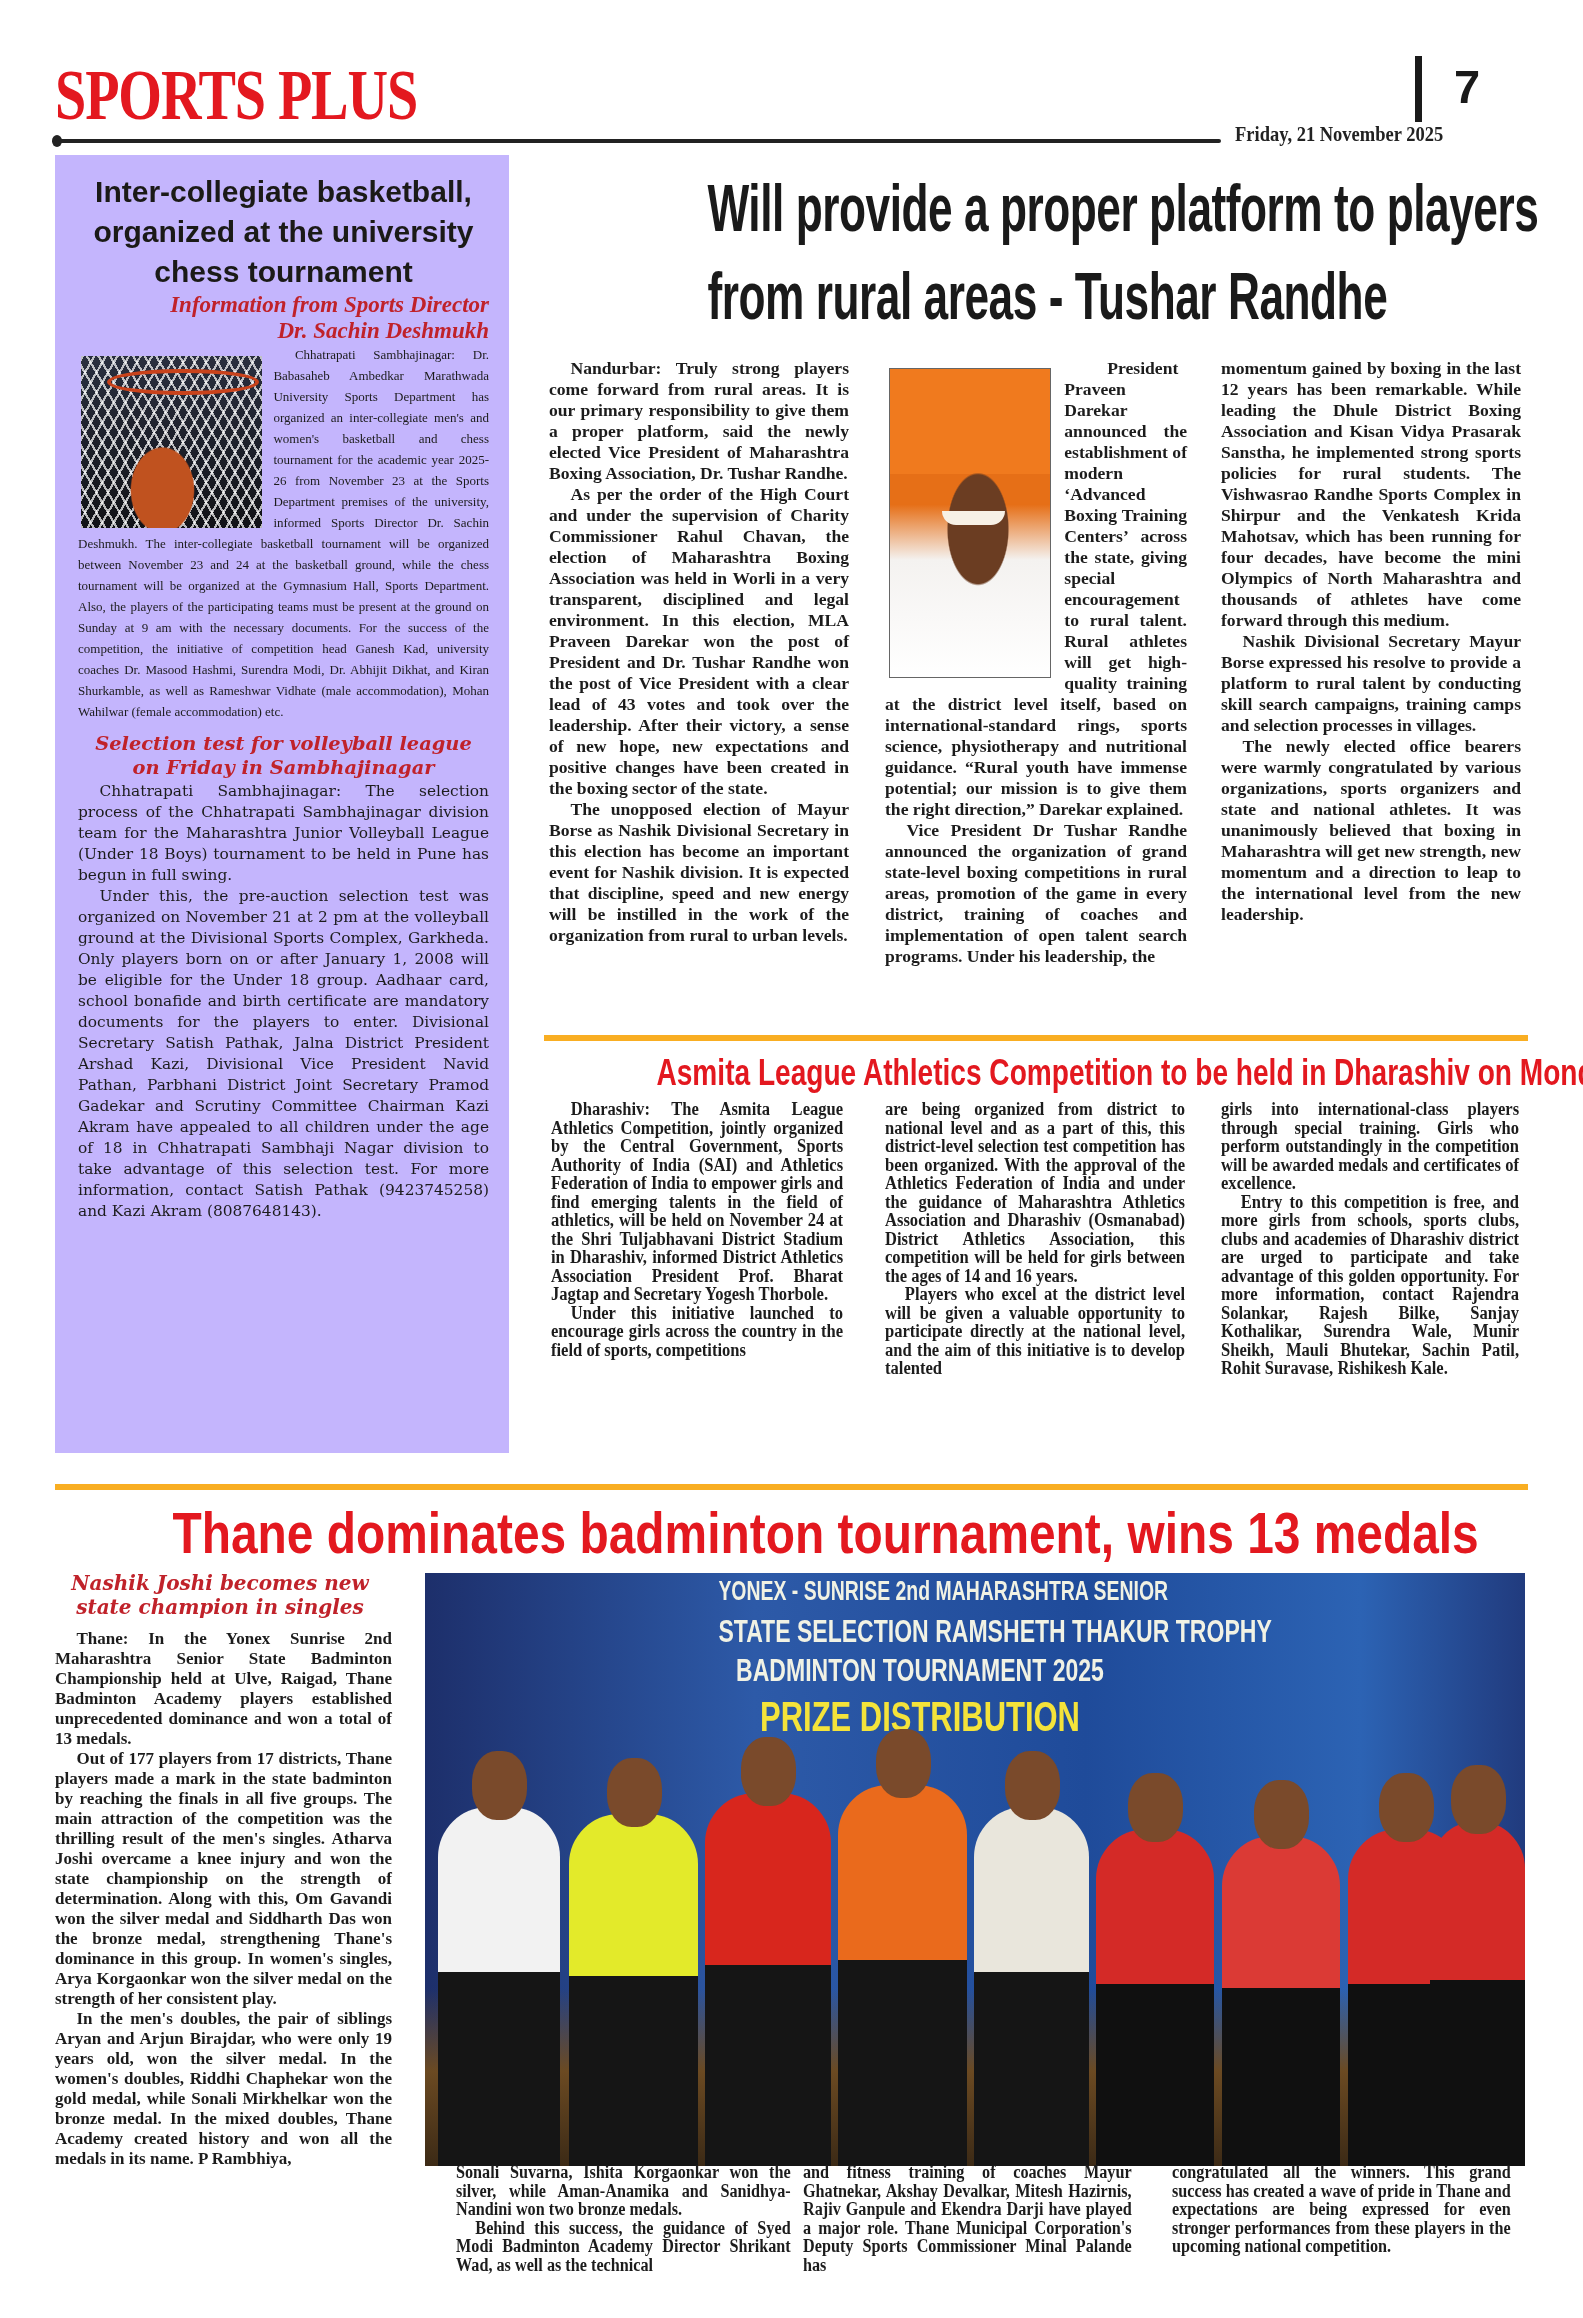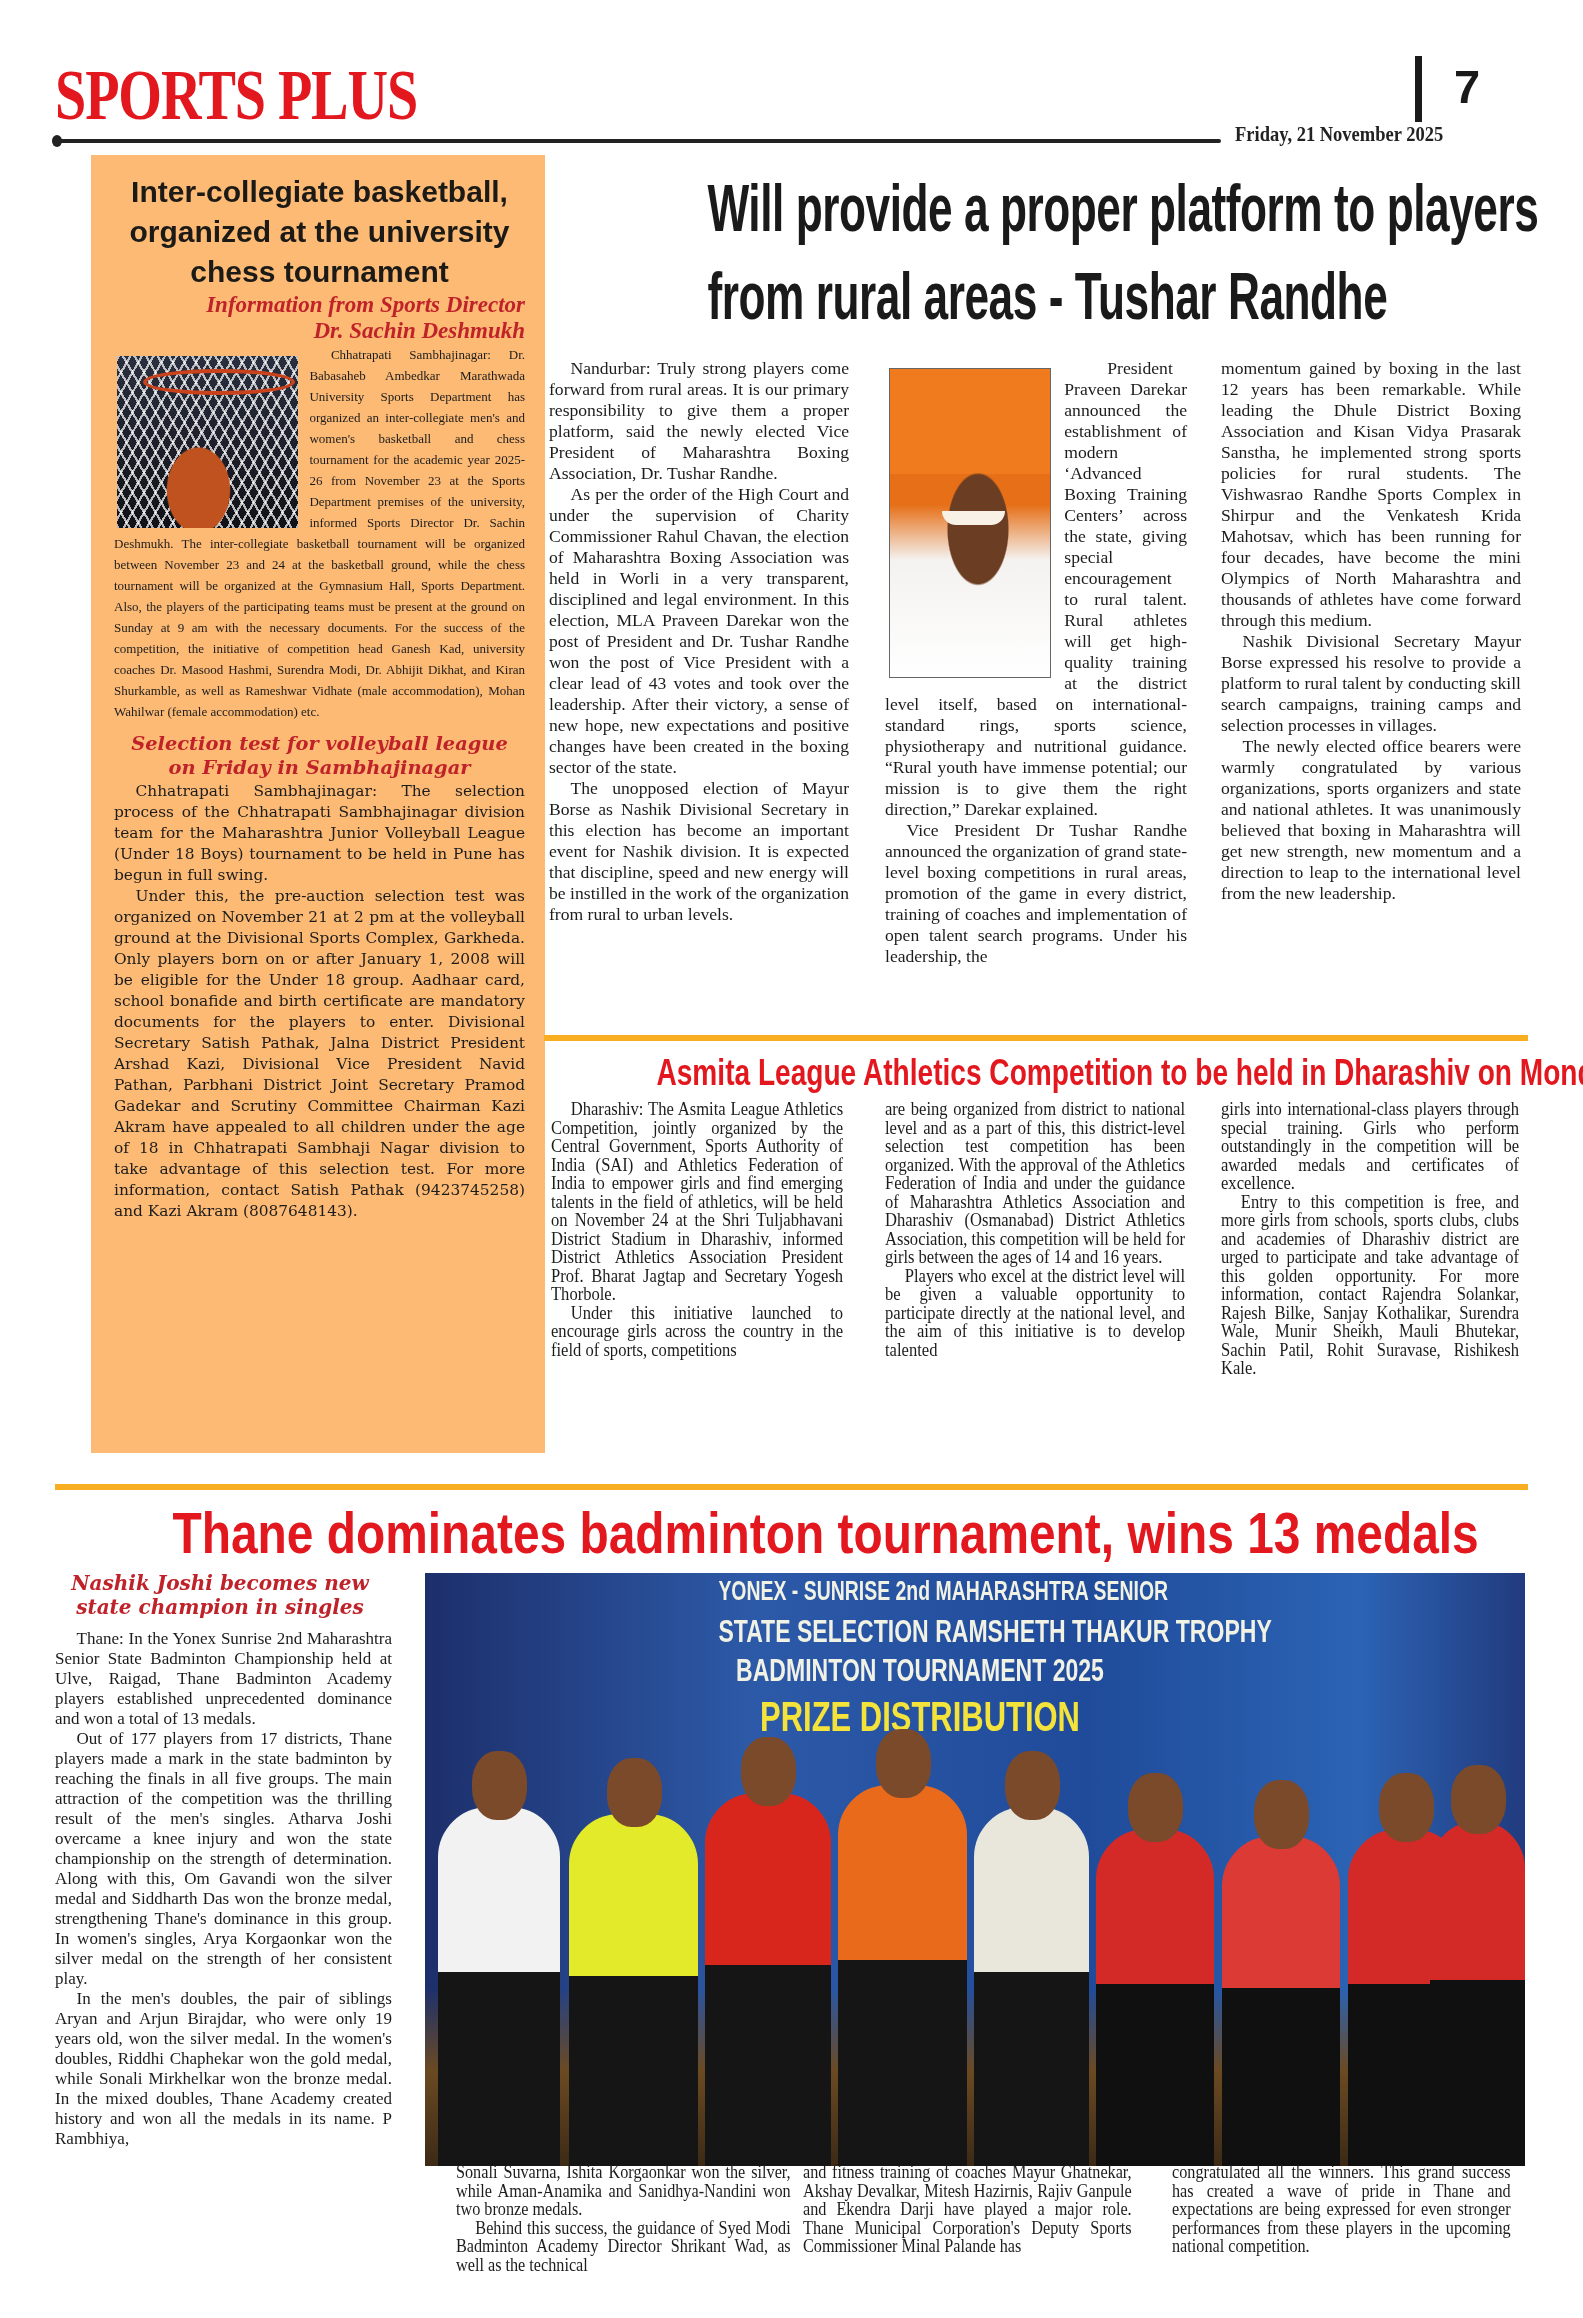--- a/index.html
+++ b/index.html
@@ -15,41 +15,41 @@
     color: #e3181f; font-size: 72px; line-height: 79px;
     transform: scaleX(0.78); transform-origin: left center; letter-spacing: -1.4px;
   }
   .page-bar { left: 1415px; top: 56px; width: 7.2px; height: 66px; background: #1a1a1a; }
   .page-num { left: 1454px; top: 62px; font-family: "Liberation Sans", sans-serif; font-weight: bold; font-size: 47px; line-height: 50px; color: #1a1a1a; }
   .date-line { left: 1235px; top: 121px; font-family: "Liberation Serif", serif; font-weight: bold; font-size: 21.5px; line-height: 26px; transform: scaleX(0.86); transform-origin: left; color: #222; }
   .rule { left: 55px; top: 139px; width: 1166px; height: 4.3px; background: #222; border-radius: 2.2px; }
   .rule-dot { left: 52px; top: 135px; width: 10px; height: 11.5px; background: #222; border-radius: 50%; }
 
   
-  .sidebar { left: 55px; top: 155px; width: 454px; height: 1298px; background: #fdba74; padding: 17px 20px 0 23px; margin-left: 36px; }
+  .sidebar { left: 55px; top: 155px; width: 454px; height: 1298px; background: #c4b5fd; padding: 17px 20px 0 23px; }
   .sb-head { font-family: "Liberation Sans", sans-serif; font-weight: bold; font-size: 30px; line-height: 40px; text-align: center; color: #1b1a17; }
   .sb-sub { font-family: "Liberation Serif", serif; font-style: italic; font-weight: bold; color: #c0222a; font-size: 23px; line-height: 26px; text-align: right; }
   .sb-img { float: left; width: 181px; height: 172px; margin: 11.5px 11.5px 4.3px 2.9px; background:
       radial-gradient(ellipse at 45% 78%, #c0521f 0 22%, transparent 23%),
       repeating-linear-gradient(60deg, rgba(255,255,255,.7) 0 2.2px, transparent 2.2px 10px),
       repeating-linear-gradient(-60deg, rgba(255,255,255,.7) 0 2.2px, transparent 2.2px 10px),
       linear-gradient(#2a2f3f, #111217);
     position: relative; }
   .sb-img::before { content:""; position:absolute; left:26px; top:13px; width:144px; height:18.7px; border:4.3px solid #c9421b; border-radius:50%; }
   .body-text { font-family: "Liberation Serif", serif; font-size: 17.6px; line-height: 21px; text-align: justify; }
   .body-text p { text-indent: 21.5px; }
   .sidebar .body-text { font-size: 13px; line-height: 21px; }
   .sb-sub2 { margin-top: 10px; font-family: "DejaVu Serif", serif; font-style: italic; font-weight: bold; color: #c0222a; font-size: 19.4px; line-height: 24px; text-align: center; }
   .sidebar .body-text.volley { font-family: "DejaVu Serif", serif; font-size: 15.4px; line-height: 21px; margin-top: 1.4px; }
 
   
   .main-head { left: 539px; top: 164px; width: 991px; font-family: "Liberation Sans", sans-serif; font-weight: bold; font-size: 67px; line-height: 88px; text-align: center; color: #1a1a1a; transform: scaleX(0.66); transform-origin: center top; letter-spacing: -0.7px; }
   .main-head span { display: block; white-space: nowrap; }
 
-  .col { position: absolute; }
+  .col { position: absolute; font-weight: bold; }
   .c1 { left: 549px; top: 358px; width: 300px; }
   .c2 { left: 885px; top: 358px; width: 302px; }
   .c3 { left: 1221px; top: 358px; width: 300px; }
 
   .photo-man { float: left; width: 162px; height: 310px; margin: 10px 13px 2.9px 4.3px; border: 0.7px solid #666; background:
       radial-gradient(ellipse at 55% 52%, #6b3d22 0 24%, transparent 25%),
       linear-gradient(180deg, #f07a1e 0 34%, #e66f17 34% 44%, #f4f2f0 62%, #ffffff 100%); position: relative; }
   .photo-man::after { content:""; position:absolute; left:52px; top:142px; width:63px; height:14.4px; border-radius:0 0 29px 29px; background:#f7f1e6; }
 
   .divider-orange { position: absolute; height: 5.7px; background: #f9ae22; }

